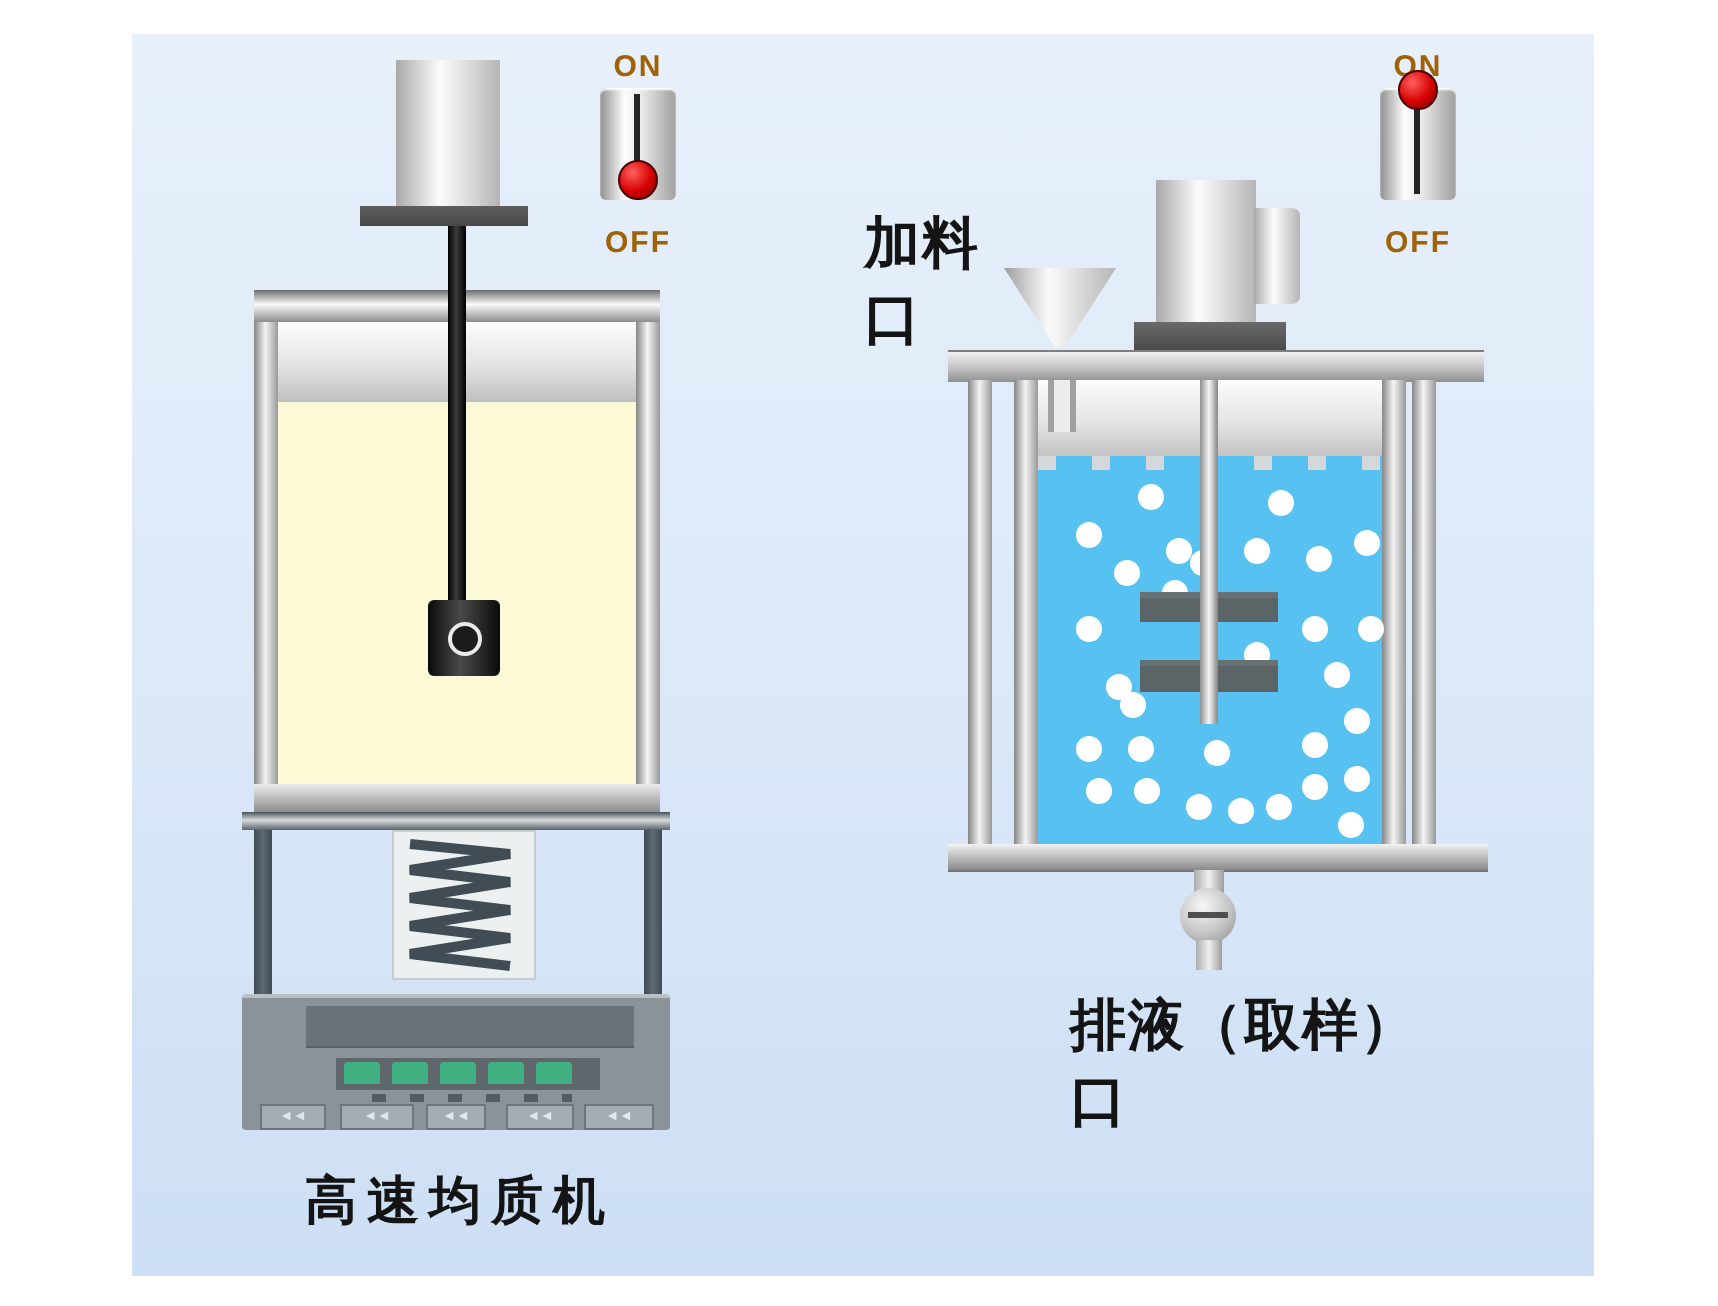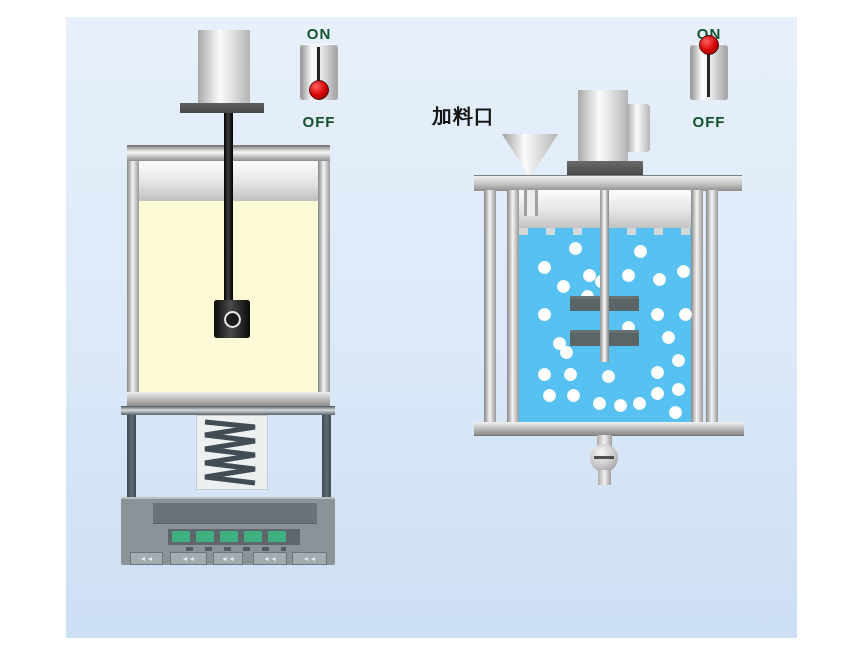--- a/index.html
+++ b/index.html
@@ -6,21 +6,21 @@
   #canvas{position:relative;width:859px;height:653px;background:#ffffff;overflow:hidden;
           font-family:"Liberation Sans",sans-serif;}
   #panel{position:absolute;left:66px;top:17px;width:731px;height:621px;
          background:linear-gradient(180deg,#e7f0fb 0%,#ddeaf8 45%,#cddff5 100%);}
 
   .abs{position:absolute;}
 
   
   .switch{position:absolute;width:50px;height:95px;}
   .sw-label{position:absolute;width:100%;text-align:center;font-weight:bold;
-            font-size:15px;color:#14532d;letter-spacing:1px;}
+            font-size:15px;color:#a16207;letter-spacing:1px;}
   .sw-on{top:0;}
   .sw-off{top:88px;}
   .sw-body{position:absolute;left:6px;top:19px;width:38px;height:56px;border-radius:3px;
            background:linear-gradient(90deg,#8f8f8f,#fdfdfd 32%,#e9e9e9 55%,#9f9f9f);
            box-shadow:inset 0 1px 1px #fff;}
   .sw-slot{position:absolute;left:17px;top:3px;width:3px;height:50px;background:#252525;}
   .knob{position:absolute;left:15px;width:20px;height:20px;border-radius:50%;
         background:radial-gradient(circle at 35% 30%,#ff6060,#d60000 55%,#6f0000);
         border:1px solid #4a0000;box-sizing:border-box;z-index:5;}
   .switch.off .knob{top:55px;}
@@ -69,21 +69,21 @@
   .base-plate{background:linear-gradient(180deg,#f2f2f2,#a8a8a8 70%,#8a8a8a);border-bottom:1px solid #777;}
   .valve-stem{background:linear-gradient(90deg,#ababab,#f0f0f0 50%,#9d9d9d);}
   .valve-ball{border-radius:50%;
         background:radial-gradient(circle at 40% 32%,#f7f7f7,#c4c4c4 55%,#8a8a8a);}
   .valve-slot{position:absolute;left:4px;top:12px;width:20px;height:3px;background:#4f4f4f;}
   .bubble{position:absolute;width:13px;height:13px;border-radius:50%;background:#ffffff;}
 
   
   .cjk{font-family:"Liberation Serif",serif;font-weight:bold;color:#141414;}
   .name-label{font-size:26px;letter-spacing:5px;text-align:center;}
-  .port-label{font-size:20px;letter-spacing:1px;}
+  .port-label{font-size:28px;letter-spacing:1px;}
 </style>
 </head>
 <body>
 
 <div id="canvas">
   <div id="panel"></div>
 
   <div class="switch off" style="left:294px;top:25px;">
     <div class="sw-label sw-on">ON</div>
     <div class="sw-body">
@@ -126,20 +126,21 @@
       <div class="led-seg"></div>
     </div>
     <div class="tick-row"></div>
     <div class="panel-btn" style="left:9px;width:33px;"></div>
     <div class="panel-btn" style="left:49px;width:37px;"></div>
     <div class="panel-btn" style="left:92px;width:30px;"></div>
     <div class="panel-btn" style="left:132px;width:34px;"></div>
     <div class="panel-btn" style="left:171px;width:35px;"></div>
   </div>
 
+  <div class="abs cjk name-label" style="left:135px;top:583px;width:190px;">高速均质机</div>
 
   <div class="switch on" style="left:684px;top:25px;">
     <div class="sw-label sw-on">ON</div>
     <div class="sw-body">
         <div class="sw-slot"></div>
       </div>
     <div class="knob"></div>
     <div class="sw-label sw-off">OFF</div>
   </div>
 
@@ -195,13 +196,14 @@
   <div class="abs paddle" style="left:570px;top:330px;width:69px;height:16px;"></div>
   <div class="abs shaft-steel" style="left:600px;top:190px;width:9px;height:172px;"></div>
 
   <div class="abs base-plate" style="left:474px;top:422px;width:270px;height:13px;"></div>
   <div class="abs valve-stem" style="left:597px;top:435px;width:15px;height:13px;"></div>
   <div class="abs valve-ball" style="left:590px;top:444px;width:28px;height:28px;">
     <div class="valve-slot"></div>
   </div>
   <div class="abs valve-stem" style="left:598px;top:470px;width:13px;height:15px;"></div>
 
+  <div class="abs cjk port-label" style="left:535px;top:494px;width:190px;">排液（取样）口</div>
 </div>
 
 </body></html>

